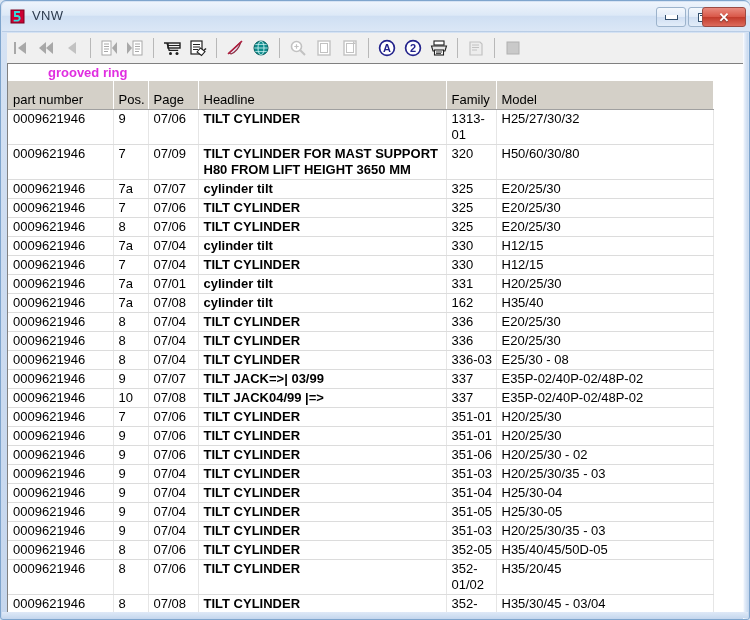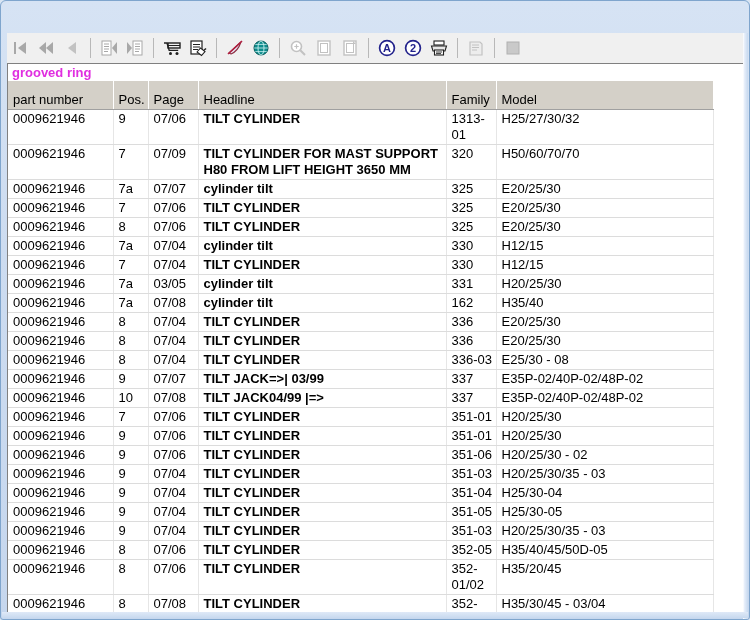--- a/index.html
+++ b/index.html
@@ -83,20 +83,21 @@
     box-sizing:border-box;
     overflow:hidden;
   }
   #search-term{
     height:17px;line-height:17px;
     padding-left:4px;
     font-size:13px;font-weight:bold;
     color:#e02ee0;
     background:#fff;
     white-space:nowrap;
+    margin-left:36px;
   }
 
   
   table#grid{
     border-collapse:collapse;
     width:705px;
     table-layout:fixed;
     background:#fff;
   }
   table#grid th{
@@ -141,20 +142,42 @@
   #bottom-edge{
     position:absolute;left:1px;right:1px;bottom:1px;height:6px;
     background:linear-gradient(to bottom,#dfe9f7,#c8d9ef);
   }
 </style>
 </head>
 <body>
 
 <div id="window">
 
+  <div id="titlebar">
+
+    <span id="app-icon">
+      <svg width="16" height="16" viewBox="0 0 16 16">
+        <rect x="1" y="1" width="13" height="13" fill="#cc0033"></rect>
+        <rect x="1" y="1" width="13" height="13" fill="none" stroke="#7a001f" stroke-width="1"></rect>
+        <path d="M9 3 H5 V7 H8 a2.4 2.4 0 0 1 0 4.6 H4.6" fill="none" stroke="#32dcdc" stroke-width="1.9" stroke-linecap="square"></path>
+      </svg>
+    </span>
+
+    <span id="title-text">VNW</span>
+
+    <div class="winbtn" id="btn-min">
+      <span class="glyph-min"></span>
+    </div>
+    <div class="winbtn" id="btn-max">
+      <span class="glyph-max"></span>
+    </div>
+    <div class="winbtn" id="btn-close">
+      <span class="glyph-close">✕</span>
+    </div>
+  </div>
 
   <div id="toolbar">
       <span class="tb-btn">
         <svg width="20" height="20" viewBox="0 0 20 20">
           <rect x="4" y="4" width="2" height="12" fill="#a8a8a8"></rect>
           <path d="M16 4 L16 16 L8 10 Z" fill="#a8a8a8"></path>
         </svg>
       </span>
       <span class="tb-btn">
         <svg width="20" height="20" viewBox="0 0 20 20">
@@ -311,21 +334,21 @@
             <td>0009621946</td>
             <td>7</td>
             <td>07/09</td>
             <td class="headline">
               <span class="ml">TILT CYLINDER FOR MAST SUPPORT</span>
               <span class="ml">H80 FROM LIFT HEIGHT 3650 MM</span>
             </td>
             <td class="fam">
               <span class="ml">320</span>
             </td>
-            <td>H50/60/70/70</td>
+            <td>H50/60/30/80</td>
           </tr>
           <tr>
             <td>0009621946</td>
             <td>7a</td>
             <td>07/07</td>
             <td class="headline">
               <span class="ml">cylinder tilt</span>
             </td>
             <td class="fam">
               <span class="ml">325</span>
@@ -376,21 +399,21 @@
               <span class="ml">TILT CYLINDER</span>
             </td>
             <td class="fam">
               <span class="ml">330</span>
             </td>
             <td>H12/15</td>
           </tr>
           <tr>
             <td>0009621946</td>
             <td>7a</td>
-            <td>03/05</td>
+            <td>07/01</td>
             <td class="headline">
               <span class="ml">cylinder tilt</span>
             </td>
             <td class="fam">
               <span class="ml">331</span>
             </td>
             <td>H20/25/30</td>
           </tr>
           <tr>
             <td>0009621946</td>

